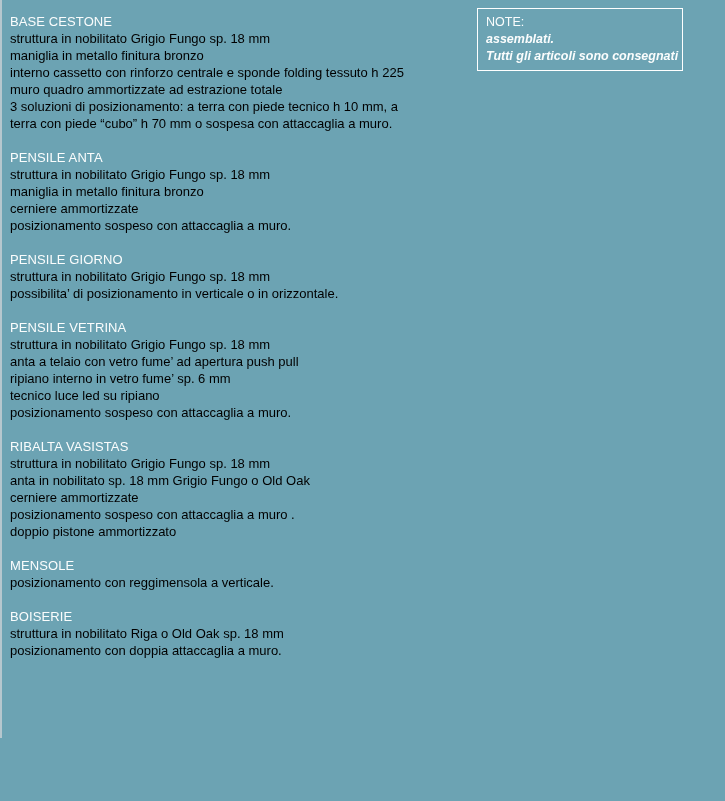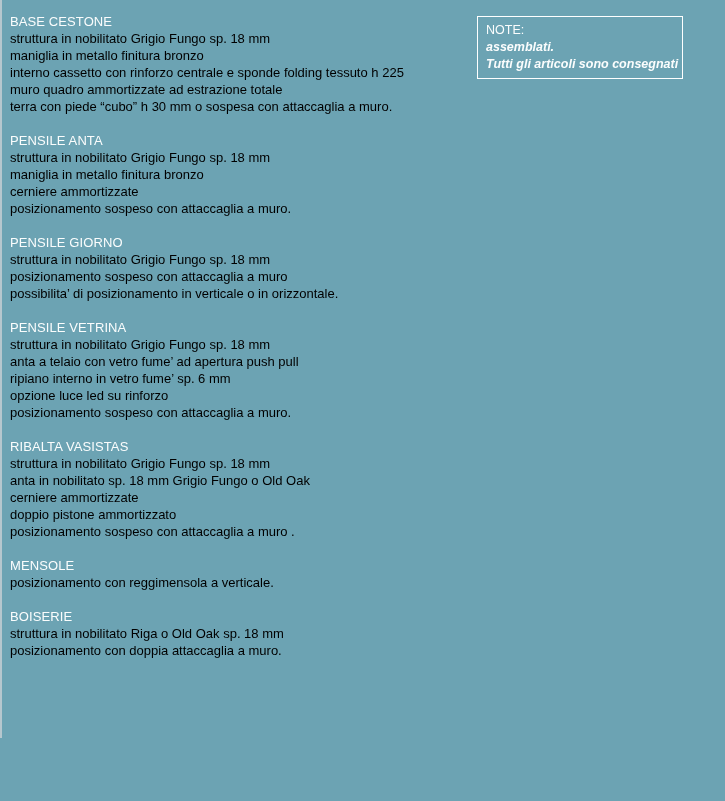--- a/index.html
+++ b/index.html
@@ -42,21 +42,21 @@
   }
   .section-line {
     color: #000000;
     font-size: 13px;
     line-height: 17px;
     white-space: nowrap;
   }
   .note-box {
     position: absolute;
     left: 477px;
-    top: 16px;
+    top: 8px;
     width: 188px;
     height: 50px;
     border: 1px solid #ffffff;
     padding: 5px 8px 6px 8px;
     background: transparent;
   }
   .note-title {
     color: #fbfdfd;
     font-size: 12.5px;
     line-height: 17px;
@@ -77,50 +77,50 @@
 <div class="page">
   <div class="left-strip"></div>
 
   <div class="sections" id="sections">
       <div class="section">
         <div class="section-title">BASE CESTONE</div>
         <div class="section-line">struttura in nobilitato Grigio Fungo sp. 18 mm</div>
         <div class="section-line">maniglia in metallo finitura bronzo</div>
         <div class="section-line">interno cassetto con rinforzo centrale e sponde folding tessuto h 225</div>
         <div class="section-line">muro quadro ammortizzate ad estrazione totale</div>
-        <div class="section-line">terra con piede “cubo” h 30 mm o sospesa con attaccaglia a muro.</div>
+        <div class="section-line">3 soluzioni di posizionamento: a terra con piede tecnico h 10 mm, a</div>
+        <div class="section-line">terra con piede “cubo” h 70 mm o sospesa con attaccaglia a muro.</div>
       </div>
       <div class="section">
         <div class="section-title">PENSILE ANTA</div>
         <div class="section-line">struttura in nobilitato Grigio Fungo sp. 18 mm</div>
         <div class="section-line">maniglia in metallo finitura bronzo</div>
         <div class="section-line">cerniere ammortizzate</div>
         <div class="section-line">posizionamento sospeso con attaccaglia a muro.</div>
       </div>
       <div class="section">
         <div class="section-title">PENSILE GIORNO</div>
         <div class="section-line">struttura in nobilitato Grigio Fungo sp. 18 mm</div>
-        <div class="section-line">posizionamento sospeso con attaccaglia a muro</div>
         <div class="section-line">possibilita’ di posizionamento in verticale o in orizzontale.</div>
       </div>
       <div class="section">
         <div class="section-title">PENSILE VETRINA</div>
         <div class="section-line">struttura in nobilitato Grigio Fungo sp. 18 mm</div>
         <div class="section-line">anta a telaio con vetro fume’ ad apertura push pull</div>
         <div class="section-line">ripiano interno in vetro fume’ sp. 6 mm</div>
-        <div class="section-line">opzione luce led su rinforzo</div>
+        <div class="section-line">tecnico luce led su ripiano</div>
         <div class="section-line">posizionamento sospeso con attaccaglia a muro.</div>
       </div>
       <div class="section">
         <div class="section-title">RIBALTA VASISTAS</div>
         <div class="section-line">struttura in nobilitato Grigio Fungo sp. 18 mm</div>
         <div class="section-line">anta in nobilitato sp. 18 mm Grigio Fungo o Old Oak</div>
         <div class="section-line">cerniere ammortizzate</div>
+        <div class="section-line">posizionamento sospeso con attaccaglia a muro .</div>
         <div class="section-line">doppio pistone ammortizzato</div>
-        <div class="section-line">posizionamento sospeso con attaccaglia a muro .</div>
       </div>
       <div class="section">
         <div class="section-title">MENSOLE</div>
         <div class="section-line">posizionamento con reggimensola a verticale.</div>
       </div>
       <div class="section">
         <div class="section-title">BOISERIE</div>
         <div class="section-line">struttura in nobilitato Riga o Old Oak sp. 18 mm</div>
         <div class="section-line">posizionamento con doppia attaccaglia a muro.</div>
       </div>

